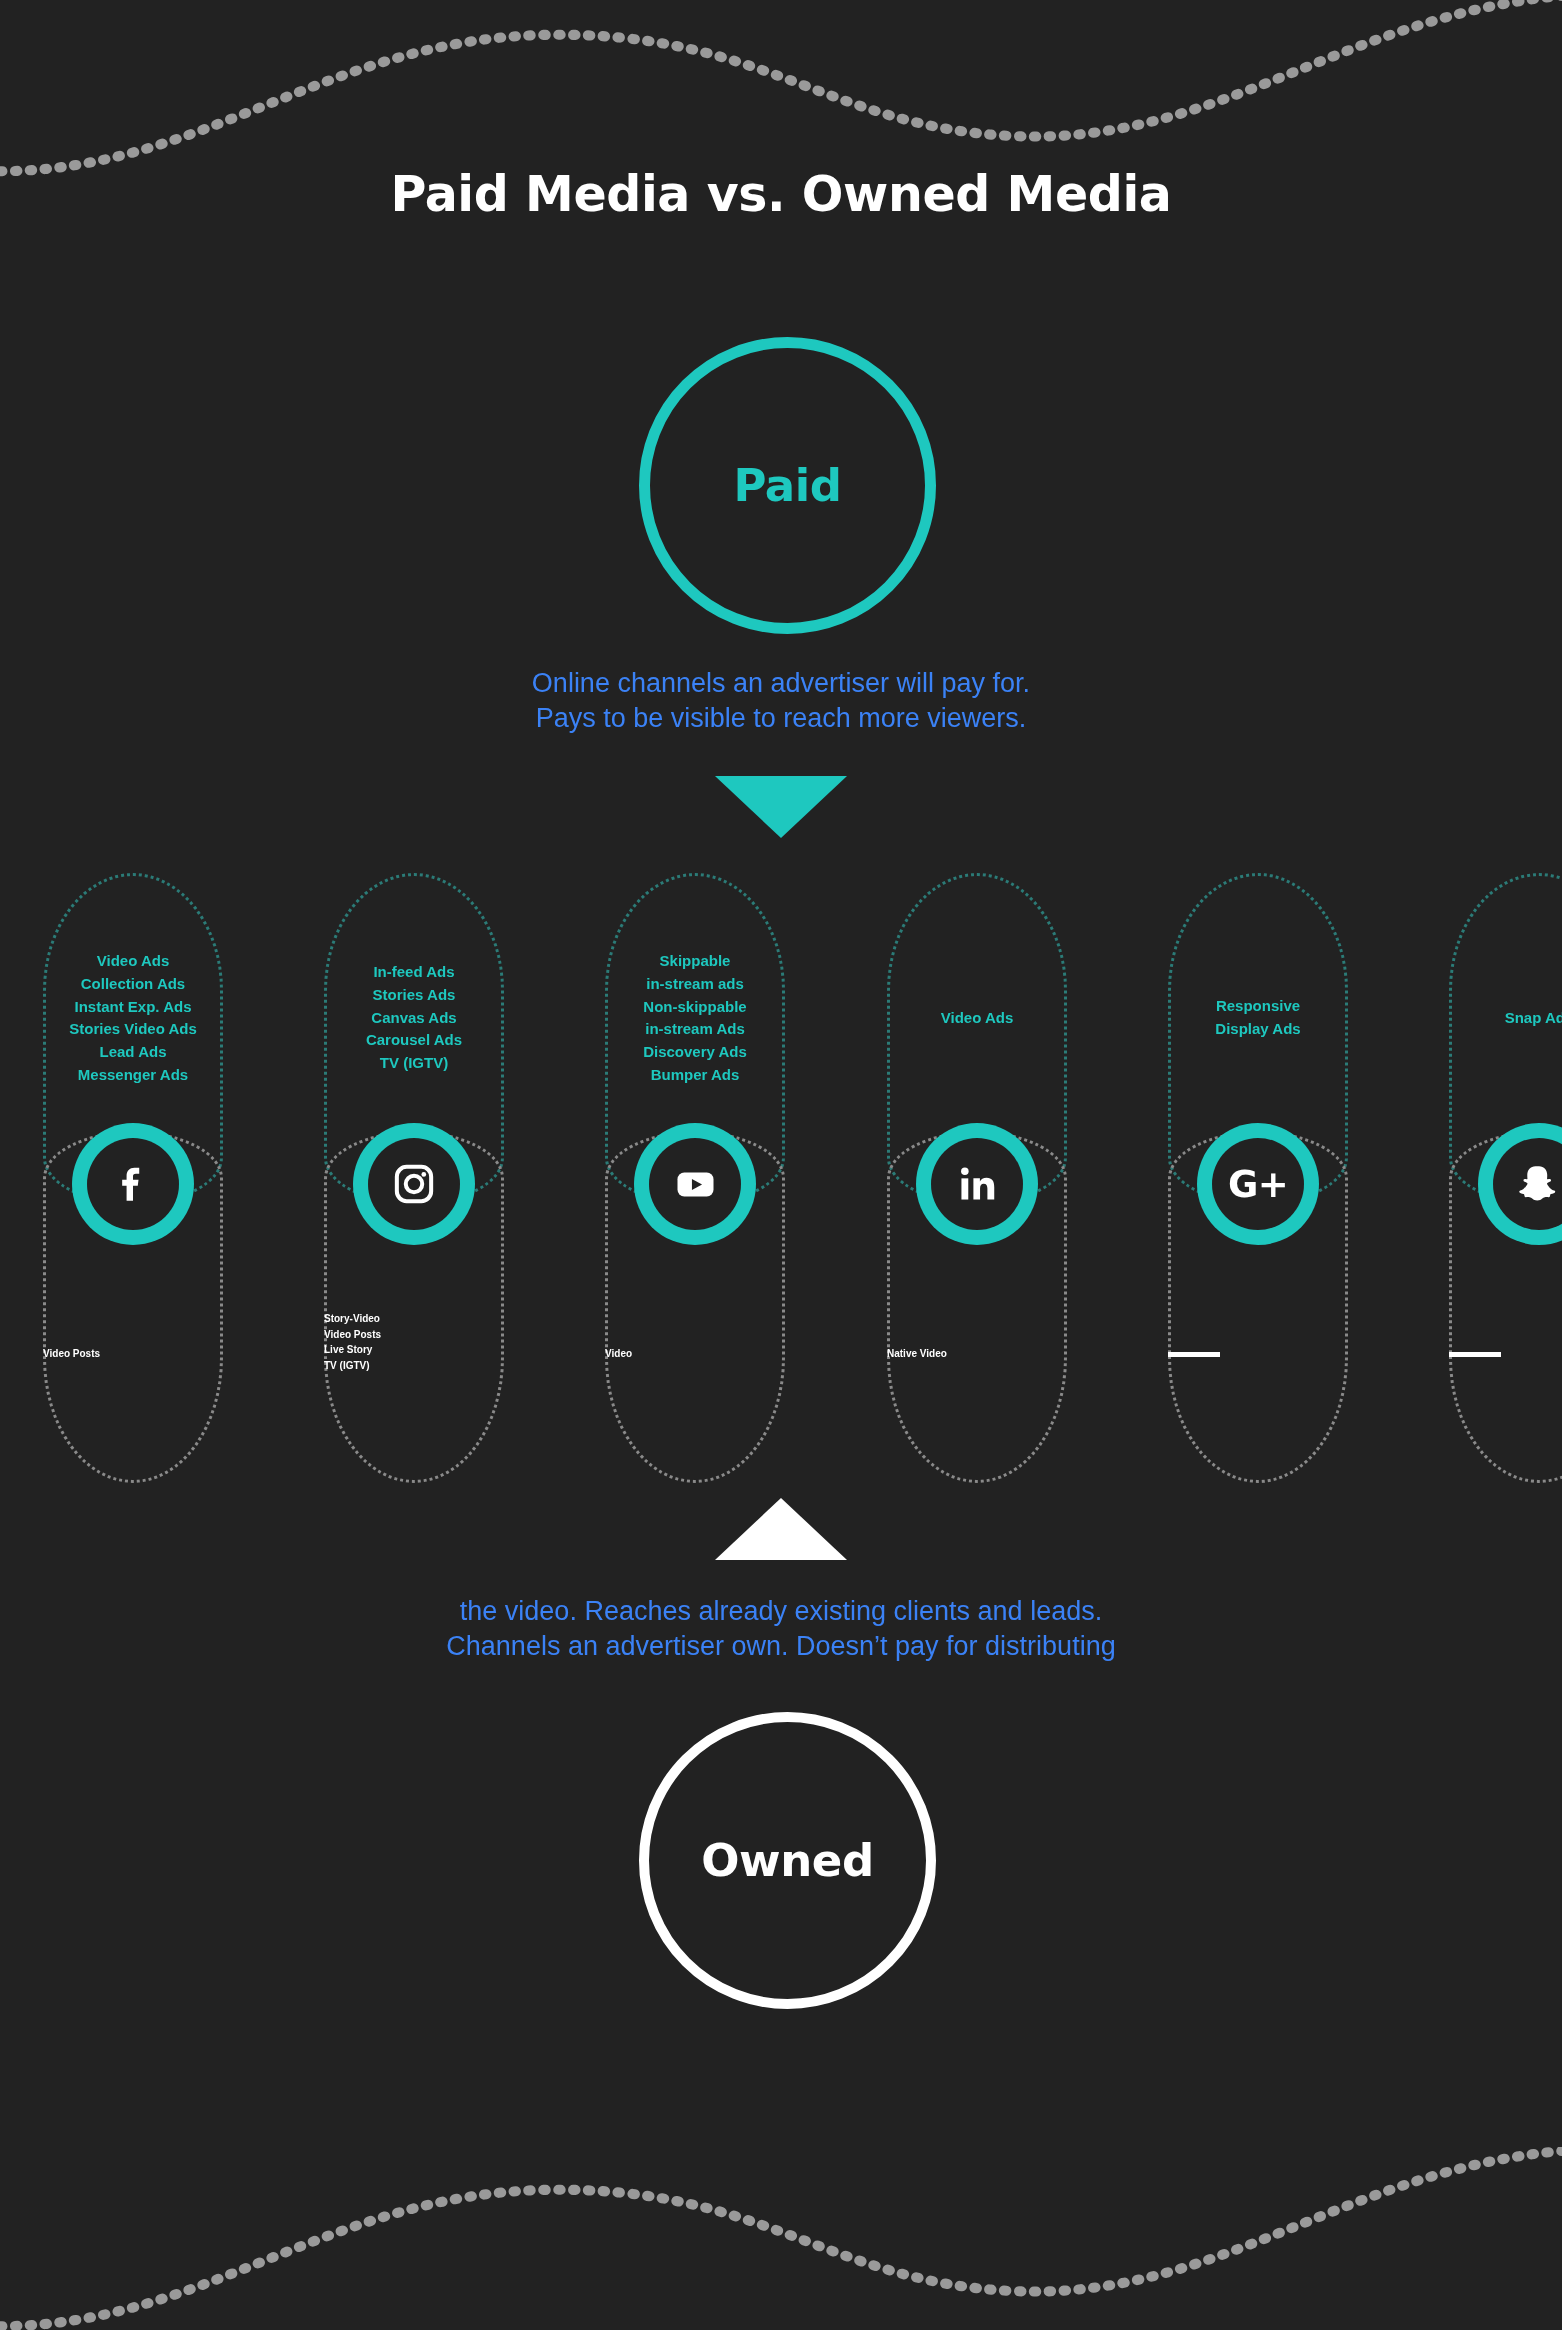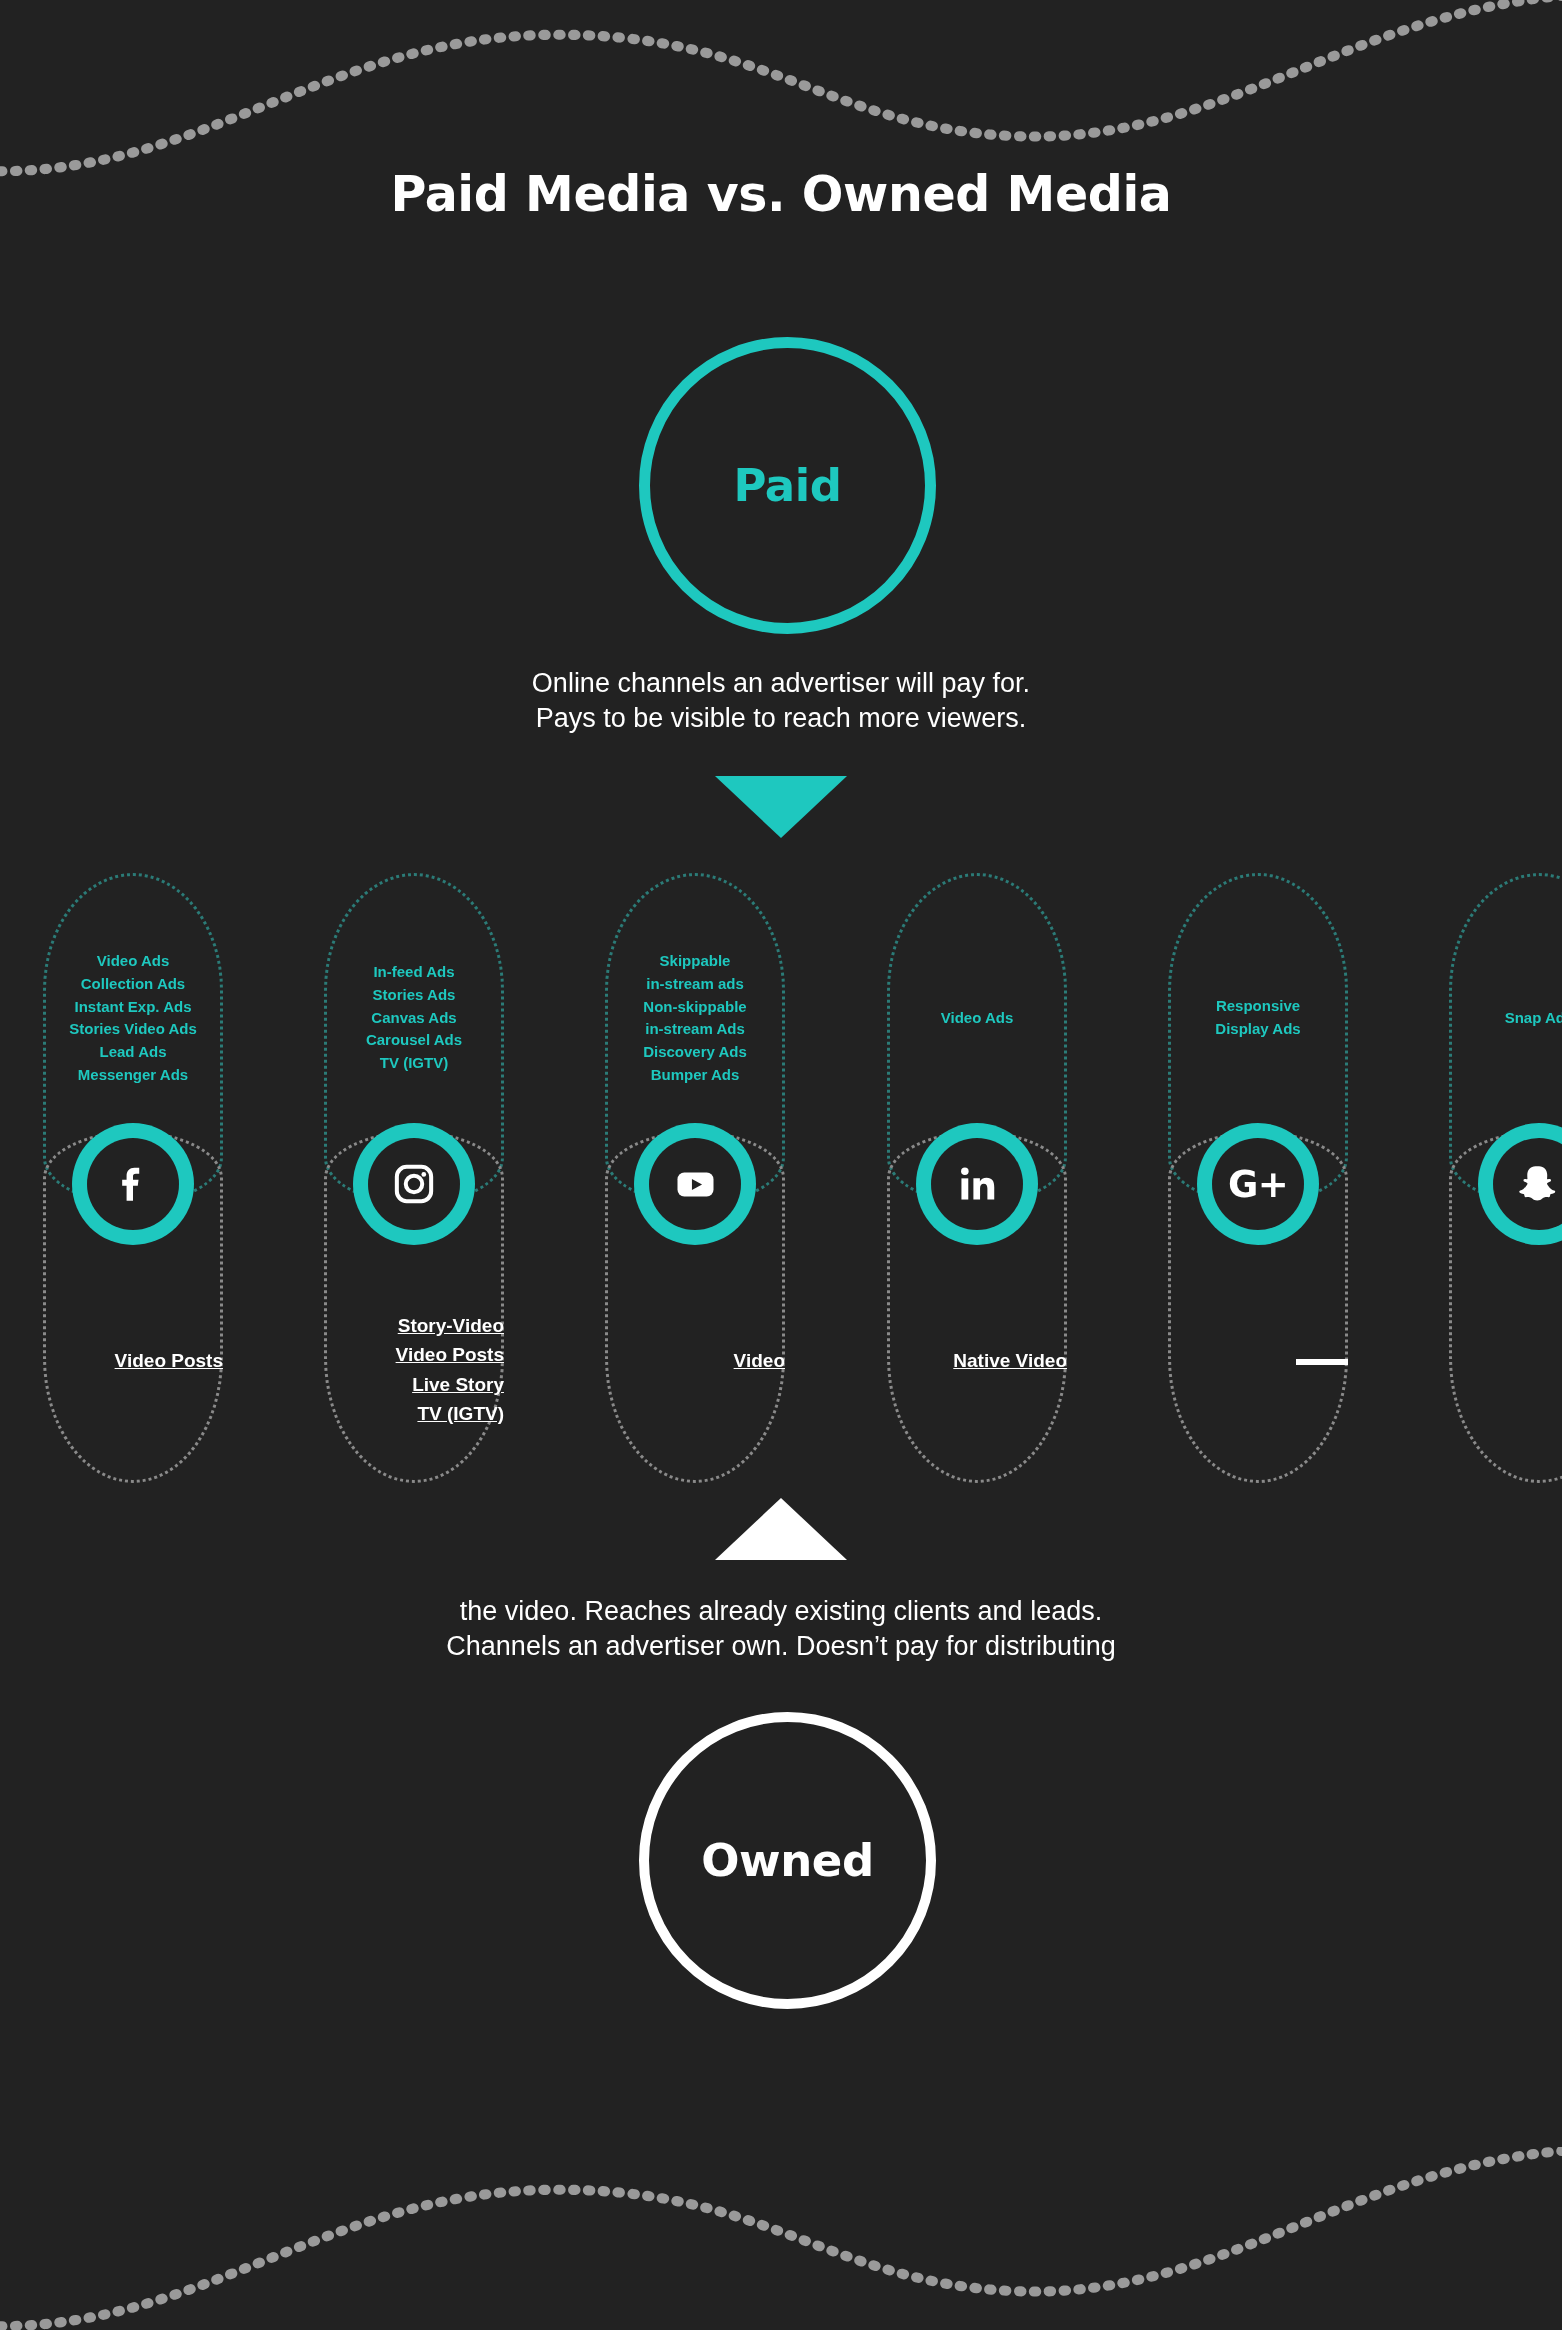--- a/index.html
+++ b/index.html
@@ -78,21 +78,21 @@
   }
   .big-circle.paid  .label { color: #1ec8bf; }
   .big-circle.owned .label { color: #ffffff; }
 
   
   .desc {
     position: absolute;
     left: 0;
     width: 1562px;
     text-align: center;
-    color: #ffffff;
+    color: #3b82f6;
     font-size: 27px;
     line-height: 1.28;
     font-weight: 400;
   }
   .desc.paid-desc  { top: 666px; }
   .desc.owned-desc { top: 1594px; }
 
   
   .arrow {
     position: absolute;
@@ -161,27 +161,26 @@
     font-size: 15px;
     font-weight: 700;
     line-height: 1.52;
     z-index: 3;
   }
   
   .owned-list {
     position: absolute;
     left: 0;
     width: 180px;
-    text-align: right;
+    text-align: left;
     color: #ffffff;
-    font-size: 19px;
+    font-size: 10px;
     font-weight: 700;
     line-height: 1.55;
     z-index: 3;
-    text-decoration: underline;
   }
   .owned-list .dash-mark {
     display: inline-block;
     width: 52px;
     height: 5.5px;
     background: #ffffff;
     vertical-align: middle;
   }
 
   

